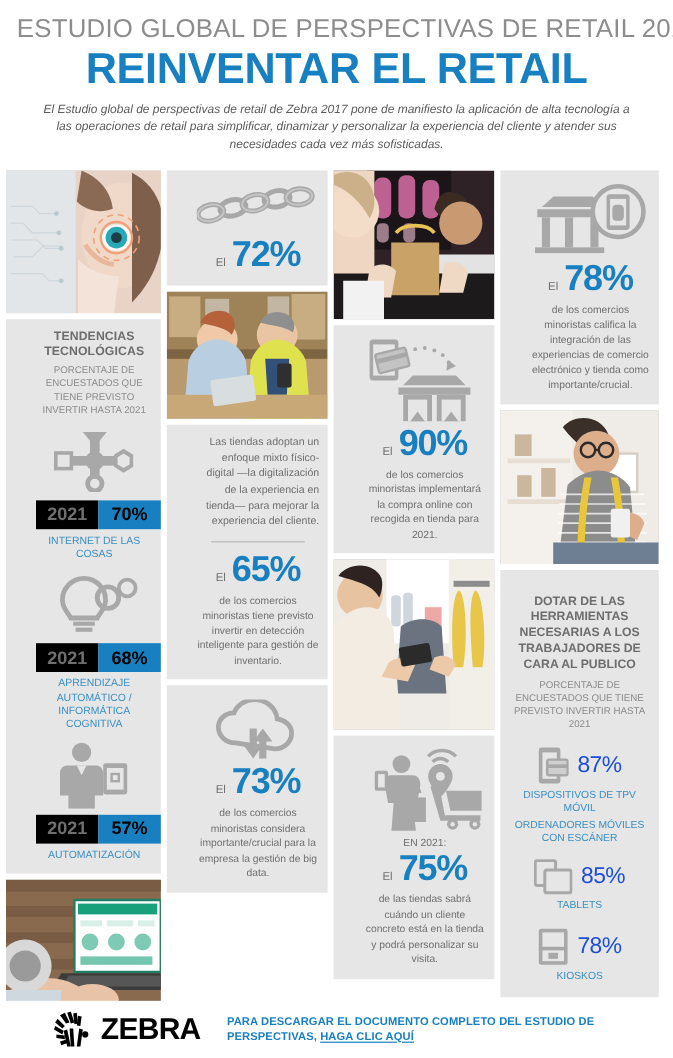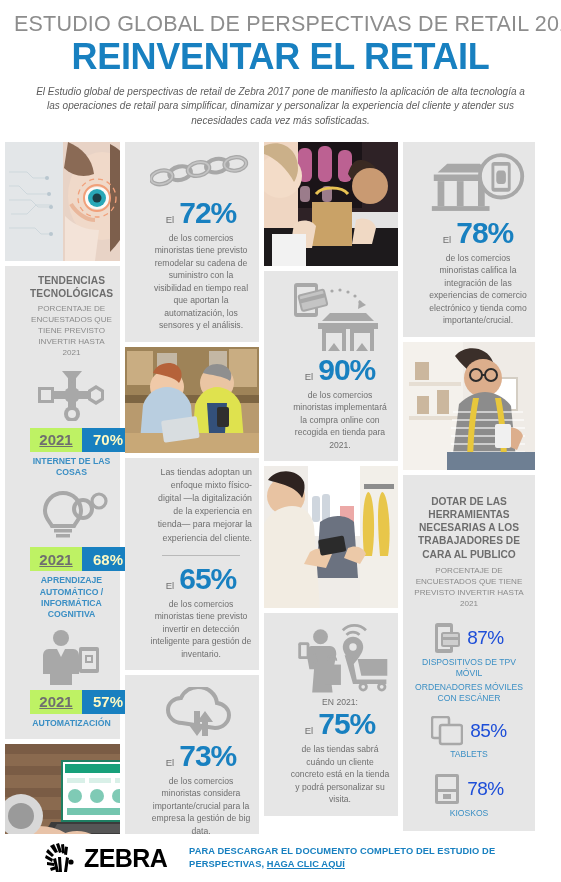--- a/index.html
+++ b/index.html
@@ -56,21 +56,21 @@
     position: absolute;
     top: 142px;
     left: 5px;
     width: 551px;
     display: flex;
     gap: 5px;
     align-items: flex-start;
   }
 
   .col { display: flex; flex-direction: column; gap: 5px; }
-  .col-1 { width: 115px; }
+  .col-1 { width: 129px; }
   .col-2 { width: 134px; }
   .col-3 { width: 134px; }
   .col-4 { width: 132px; }
 
   .card {
     background: #e6e6e6;
     padding: 8px 7px 10px 25px;
   }
 
   .photo {
@@ -142,46 +142,44 @@
 
   .badge {
     display: flex;
     justify-content: center;
     margin: 5px auto 0 auto;
     width: 104px;
     height: 24px;
   }
   .badge-year {
     flex: 1;
-    background: #bef264;
+    background: #000000;
     color: #6f6f6f;
     font-size: 15px;
     font-weight: 700;
     display: flex;
     align-items: center;
     justify-content: center;
-    text-decoration: underline;
   }
   .badge-pct {
     flex: 1;
     background: #1880c0;
-    color: #fef9c3;
+    color: #000000;
     font-size: 15px;
     font-weight: 700;
     display: flex;
     align-items: center;
     justify-content: center;
   }
   .badge-label {
     font-size: 8.7px;
     color: #3b8fc4;
     text-align: center;
     line-height: 1.3;
     margin-top: 4px;
-    font-weight: bold;
   }
 
   .trend-item { margin-top: 8px; }
   .trend-icon {
     display: flex;
     justify-content: center;
     align-items: center;
     height: 56px;
   }
 
@@ -430,21 +428,20 @@
               <ellipse cx="14" cy="26" rx="13" ry="8" transform="rotate(-12 14 26)"></ellipse>
               <ellipse cx="58" cy="16" rx="13" ry="8" transform="rotate(-12 58 16)"></ellipse>
               <ellipse cx="102" cy="10" rx="13" ry="8" transform="rotate(-6 102 10)"></ellipse>
             </g>
           </svg>
         </div>
         <div class="stat-line">
           <span class="stat-el">El</span>
           <span class="stat-num">72%</span>
         </div>
-        <div class="stat-body">de los comercios minoristas tiene previsto remodelar su cadena de suministro con la visibilidad en tiempo real que aportan la automatización, los sensores y el análisis.</div>
       </div>
 
       <div class="photo" style="height:106px">
         <svg width="134" height="106" viewBox="0 0 134 106">
           <rect width="134" height="106" fill="#b89a6e"></rect>
           <rect width="134" height="48" fill="#9e8358"></rect>
           <g fill="#c9ad82">
               <rect x="2" y="4" width="26" height="34"></rect>
               <rect x="104" y="2" width="28" height="38"></rect>
             </g>

